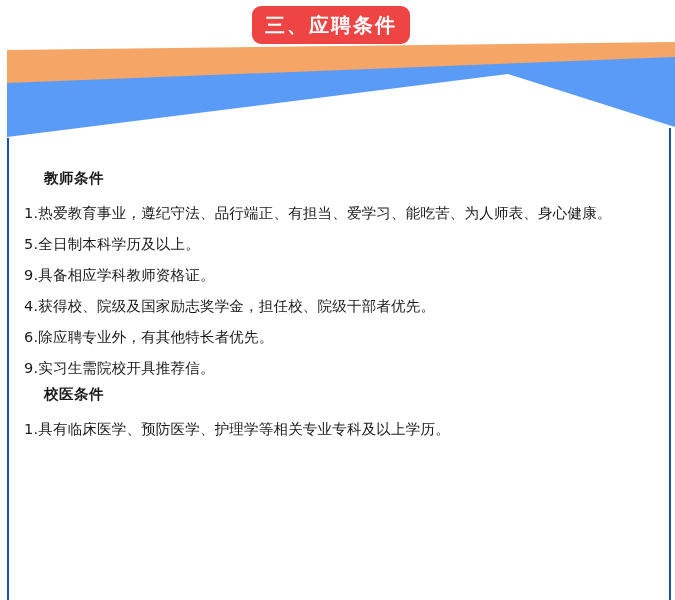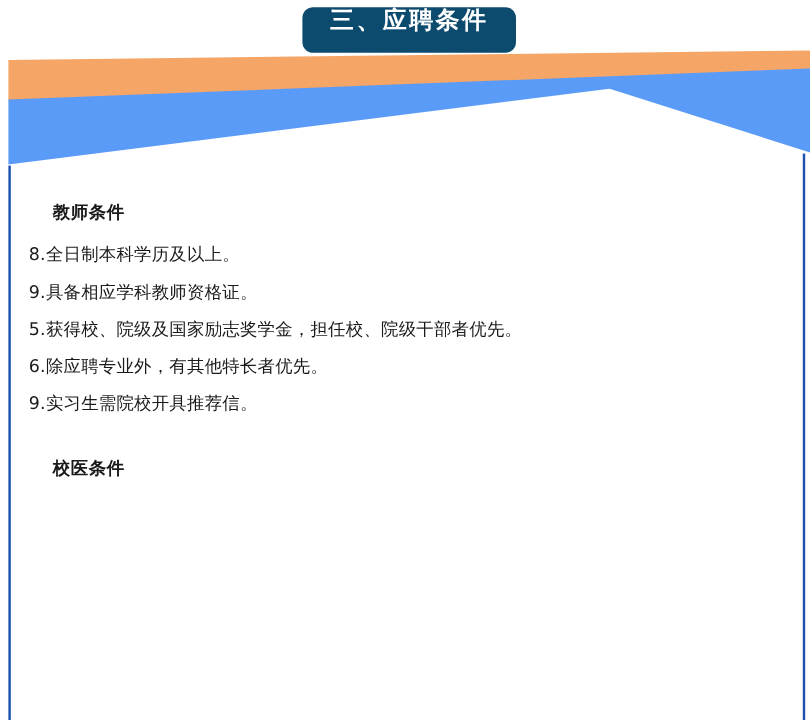--- a/index.html
+++ b/index.html
@@ -13,25 +13,26 @@
     position: relative;
     overflow: hidden;
     font-family: "Liberation Sans", "DejaVu Sans", sans-serif;
   }
 
   
   #title-badge {
     position: absolute;
     left: 252px;
     top: 6px;
-    width: 178px;
+    width: 158px;
     height: 38px;
-    background: #0c4a6e;
+    background: #ef4444;
     border-radius: 9px;
     display: flex;
+    align-items: center;
     justify-content: center;
     z-index: 5;
   }
   #title-badge .title-text {
     color: #ffffff;
     font-family: "DejaVu Serif", "Liberation Serif", serif;
     font-weight: bold;
     font-size: 20px;
     letter-spacing: 2px;
     line-height: 1;
@@ -60,21 +61,21 @@
 
   
   #content {
     position: absolute;
     left: 24px;
     top: 168px;
     width: 628px;
     z-index: 3;
   }
   .section { margin-bottom: 0; }
-  .section + .section { margin-top: 28px; }
+  .section + .section { }
 
   .section-heading {
     font-family: "DejaVu Sans", "Liberation Sans", sans-serif;
     font-weight: bold;
     font-size: 14.5px;
     color: #1a1a1a;
     line-height: 1.5;
     margin: 0 0 8px 0;
     letter-spacing: 0.5px;
     padding-left: 20px;
@@ -104,24 +105,26 @@
   <span class="title-text">三、应聘条件</span>
 </div>
 
 <div class="v-rule" id="rule-left"></div>
 <div class="v-rule" id="rule-right"></div>
 
 <div id="content">
 
   <div class="section">
     <div class="section-heading">教师条件</div>
-    <p class="item">8.全日制本科学历及以上。</p>
+    <p class="item">1.热爱教育事业，遵纪守法、品行端正、有担当、爱学习、能吃苦、为人师表、身心健康。</p>
+    <p class="item">5.全日制本科学历及以上。</p>
     <p class="item">9.具备相应学科教师资格证。</p>
-    <p class="item">5.获得校、院级及国家励志奖学金，担任校、院级干部者优先。</p>
+    <p class="item">4.获得校、院级及国家励志奖学金，担任校、院级干部者优先。</p>
     <p class="item">6.除应聘专业外，有其他特长者优先。</p>
     <p class="item">9.实习生需院校开具推荐信。</p>
   </div>
 
   <div class="section">
     <div class="section-heading">校医条件</div>
+    <p class="item">1.具有临床医学、预防医学、护理学等相关专业专科及以上学历。</p>
   </div>
 
 </div>
 
 </body></html>

